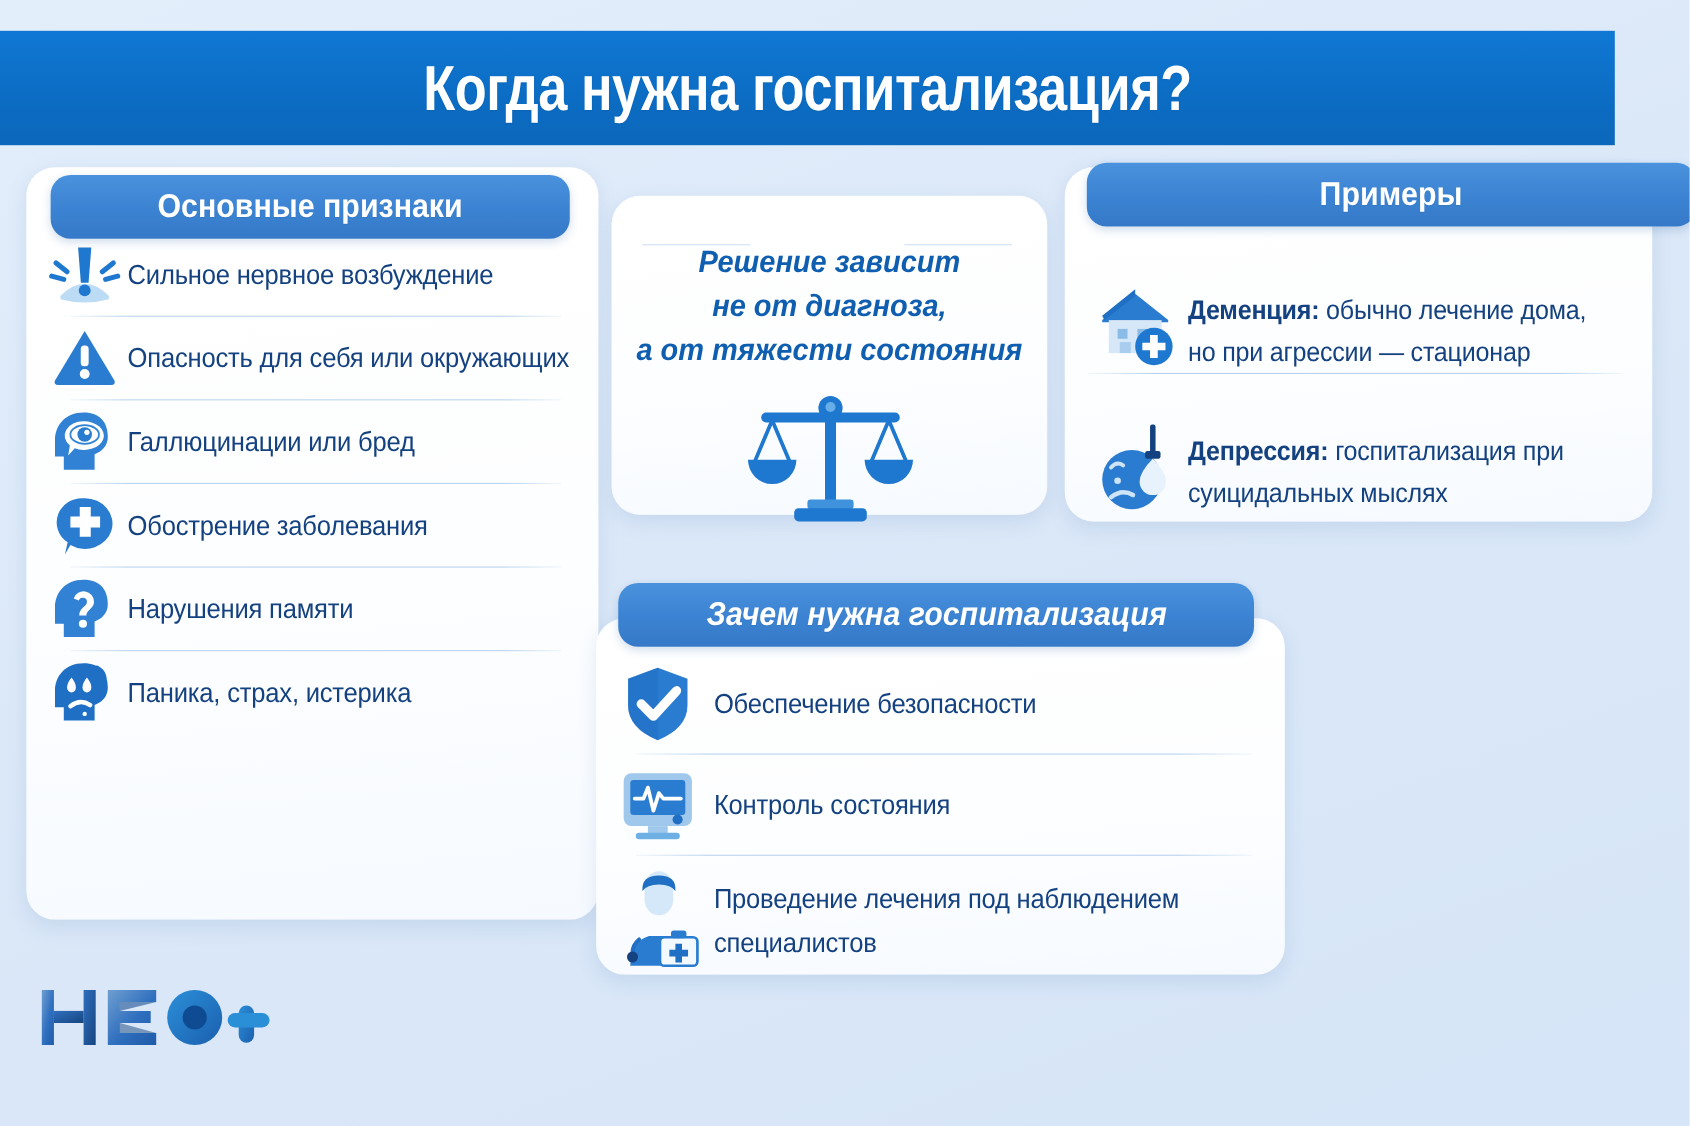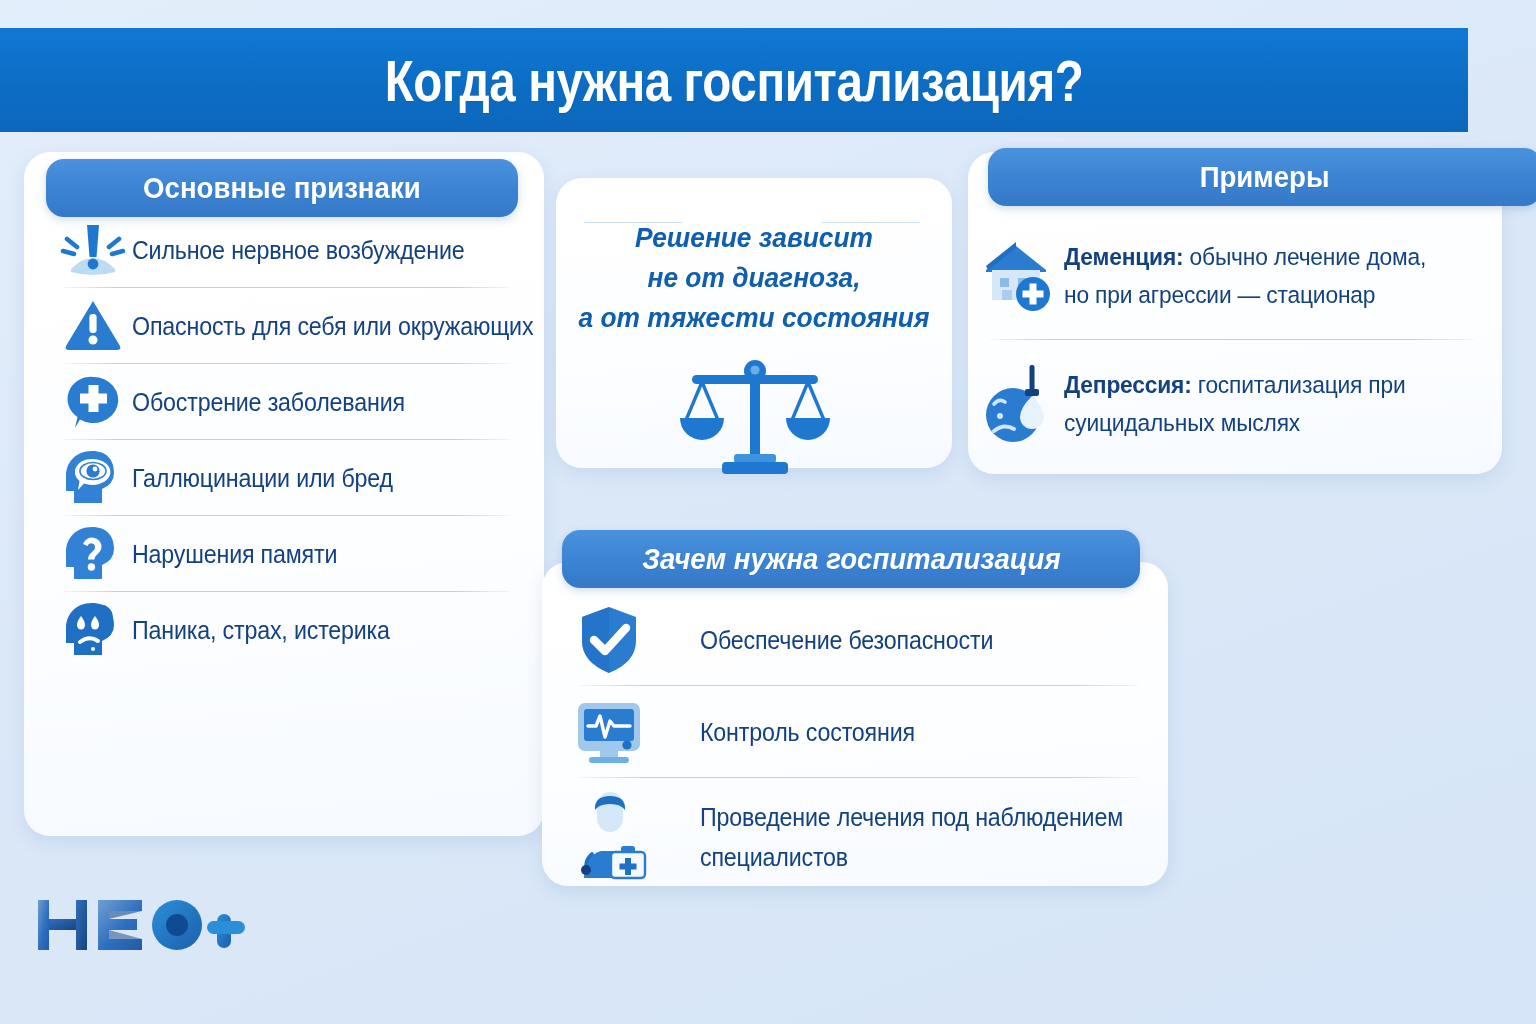--- a/index.html
+++ b/index.html
@@ -90,21 +90,21 @@
   .divider {
     position: absolute;
     height: 1px;
     background: linear-gradient(90deg, rgba(178,206,238,0.15) 0%, #b9d3ef 12%, #b9d3ef 88%, rgba(178,206,238,0.15) 100%);
   }
 
   
   #left-card { left: 24px; top: 152px; width: 520px; height: 684px; }
   #left-pill { left: 46px; top: 148px; width: 472px; height: 58px; margin-top: 11px; }
   #left-list { position: absolute; left: 24px; top: 212px; width: 520px; }
-  #left-list .row { height: 76px; padding-left: 36px; }
+  #left-list .row { height: 76px; padding-left: 20px; }
   #left-list .row .ico { width: 66px; height: 62px; }
   #left-list .row .txt { margin-left: 6px; font-size: 25px; }
   #left-list .divider { left: 40px; right: 34px; bottom: 0; }
 
   
   #center-card { left: 556px; top: 178px; width: 396px; height: 290px; }
   .center-text {
     position: absolute;
     left: 0; right: 0; top: 40px;
     text-align: center;
@@ -120,34 +120,34 @@
     background: #cfe2f5;
   }
   #center-div-l { left: 584px; width: 98px; }
   #center-div-r { left: 822px; width: 98px; }
   #scales-wrap { position: absolute; left: 676px; top: 358px; width: 158px; height: 118px; }
 
   
   #right-card { left: 968px; top: 152px; width: 534px; height: 322px; }
   #right-pill { left: 988px; top: 148px; width: 554px; height: 58px; }
   #right-list { position: absolute; left: 968px; top: 212px; width: 534px; }
-  #right-list .row { min-height: 128px; padding-left: 10px; align-items: center; }
+  #right-list .row { min-height: 128px; padding-left: 26px; align-items: flex-end; }
   #right-list .row .ico { width: 78px; height: 86px; }
   #right-list .row .txt {
     margin-left: 8px; white-space: normal; font-size: 24.5px; line-height: 1.55;
     max-width: 400px;
   }
   #right-list .txt b { font-weight: bold; }
   #right-list .divider { left: 22px; right: 28px; bottom: 0; }
 
   
   #bottom-card { left: 542px; top: 562px; width: 626px; height: 324px; }
   #bottom-pill { left: 562px; top: 530px; width: 578px; height: 58px; font-style: italic; }
   #bottom-list { position: absolute; left: 542px; top: 594px; width: 626px; }
-  #bottom-list .row { min-height: 92px; padding-left: 30px; gap: 40px; }
+  #bottom-list .row { min-height: 92px; padding-left: 19px; }
   #bottom-list .row.tall { min-height: 118px; }
   #bottom-list .row .ico { width: 74px; height: 78px; }
   #bottom-list .row .txt { margin-left: 14px; white-space: normal; font-size: 25px; line-height: 1.6; }
   #bottom-list .divider { left: 36px; right: 30px; bottom: 0; }
 
   
   #logo { position: absolute; left: 36px; top: 894px; width: 210px; height: 62px; }
 
   svg { display: block; overflow: visible; }
 </style>
@@ -186,40 +186,40 @@
         <rect x="26.4" y="16" width="7.2" height="19" rx="3.2" fill="#fff"></rect>
         <circle cx="30" cy="42" r="4.5" fill="#fff"></circle>
       </svg>
     </span>
     <span class="txt">Опасность для себя или окружающих</span>
     <span class="divider"></span>
   </div>
 
   <div class="row">
     <span class="ico">
-      <svg width="60" height="58" viewBox="0 0 60 58">
-        <path d="M30 4 a25 23 0 1 1 -13 42.5 L12 55 L14.5 44 A23 22 0 0 1 30 4 Z" fill="#2a7cd0"></path>
-        <path d="M25.5 12 h10 v8.5 h8.5 v10 h-8.5 v8.5 h-10 v-8.5 h-8.5 v-10 h8.5 Z" fill="#fff"></path>
-      </svg>
-    </span>
-    <span class="txt">Обострение заболевания</span>
-    <span class="divider"></span>
-  </div>
-
-  <div class="row">
-    <span class="ico">
       <svg width="62" height="58" viewBox="0 0 62 58">
         <path d="M30 2 C13 2 4 14 4 27 L4 42 L12 42 L12 54 L40 54 L40 40 Q52 35 52 24 C52 11 45 2 30 2 Z" fill="#3182d4"></path>
         <path d="M30 10 a18 13 0 1 1 -8 24.5 l-6 6.5 l1.5 -9 A17 13 0 0 1 30 10 Z" fill="#fff"></path>
         <ellipse cx="31" cy="22" rx="13" ry="8.5" fill="#fff" stroke="#3182d4" stroke-width="1.6"></ellipse>
         <circle cx="31" cy="22" r="6.6" fill="#2a7cd0"></circle>
         <circle cx="33" cy="20" r="2.4" fill="#fff"></circle>
       </svg>
     </span>
     <span class="txt">Галлюцинации или бред</span>
+    <span class="divider"></span>
+  </div>
+
+  <div class="row">
+    <span class="ico">
+      <svg width="60" height="58" viewBox="0 0 60 58">
+        <path d="M30 4 a25 23 0 1 1 -13 42.5 L12 55 L14.5 44 A23 22 0 0 1 30 4 Z" fill="#2a7cd0"></path>
+        <path d="M25.5 12 h10 v8.5 h8.5 v10 h-8.5 v8.5 h-10 v-8.5 h-8.5 v-10 h8.5 Z" fill="#fff"></path>
+      </svg>
+    </span>
+    <span class="txt">Обострение заболевания</span>
     <span class="divider"></span>
   </div>
 
 
   <div class="row">
     <span class="ico">
       <svg width="62" height="58" viewBox="0 0 62 58">
         <path d="M30 2 C13 2 4 14 4 27 L4 42 L12 42 L12 54 L40 54 L40 40 Q52 35 52 24 C52 11 45 2 30 2 Z" fill="#3182d4"></path>
         <path d="M21 19 a9.5 9.5 0 0 1 18.5 3 c0 6 -7 7.5 -7 12.5 h-6.5 c0 -7 7 -8 7 -12 a3.8 3.8 0 0 0 -7.4 -1.5 Z" fill="#fff"></path>
         <circle cx="29.4" cy="42" r="3.7" fill="#fff"></circle>

